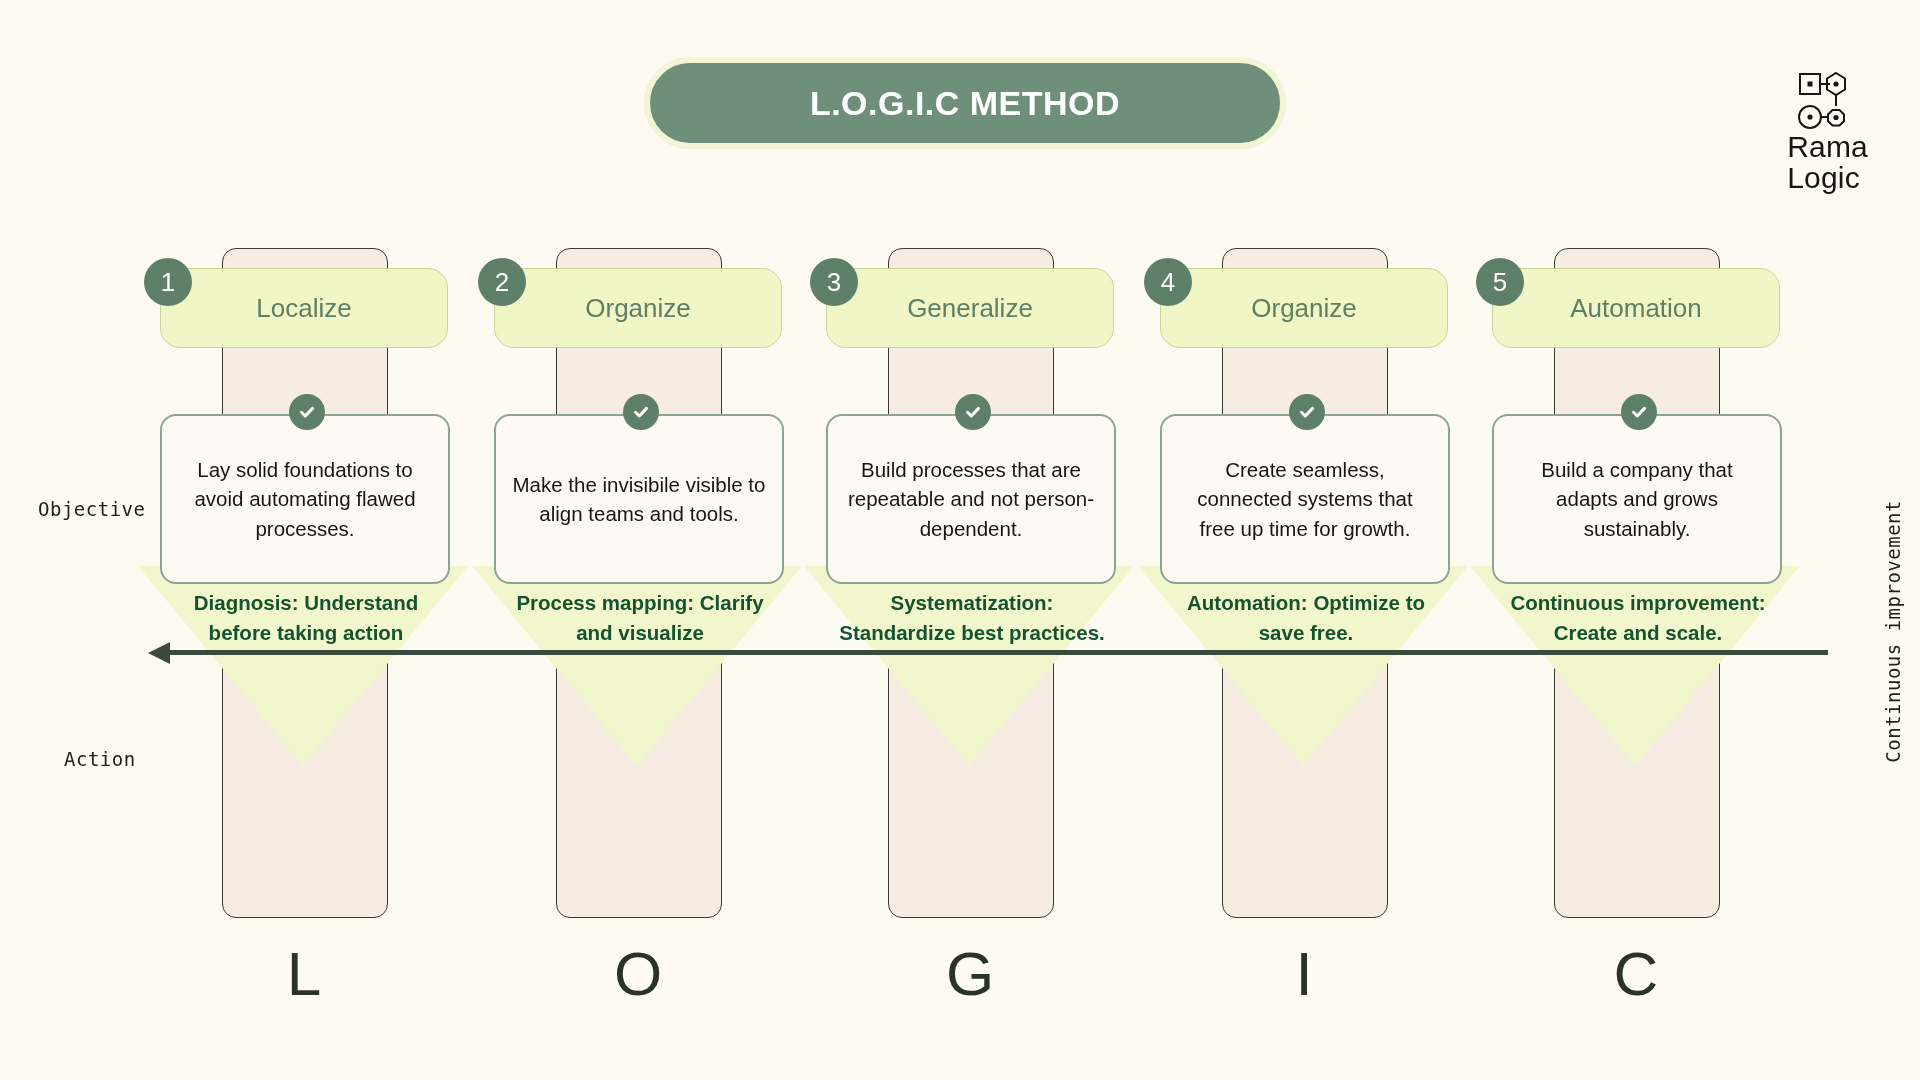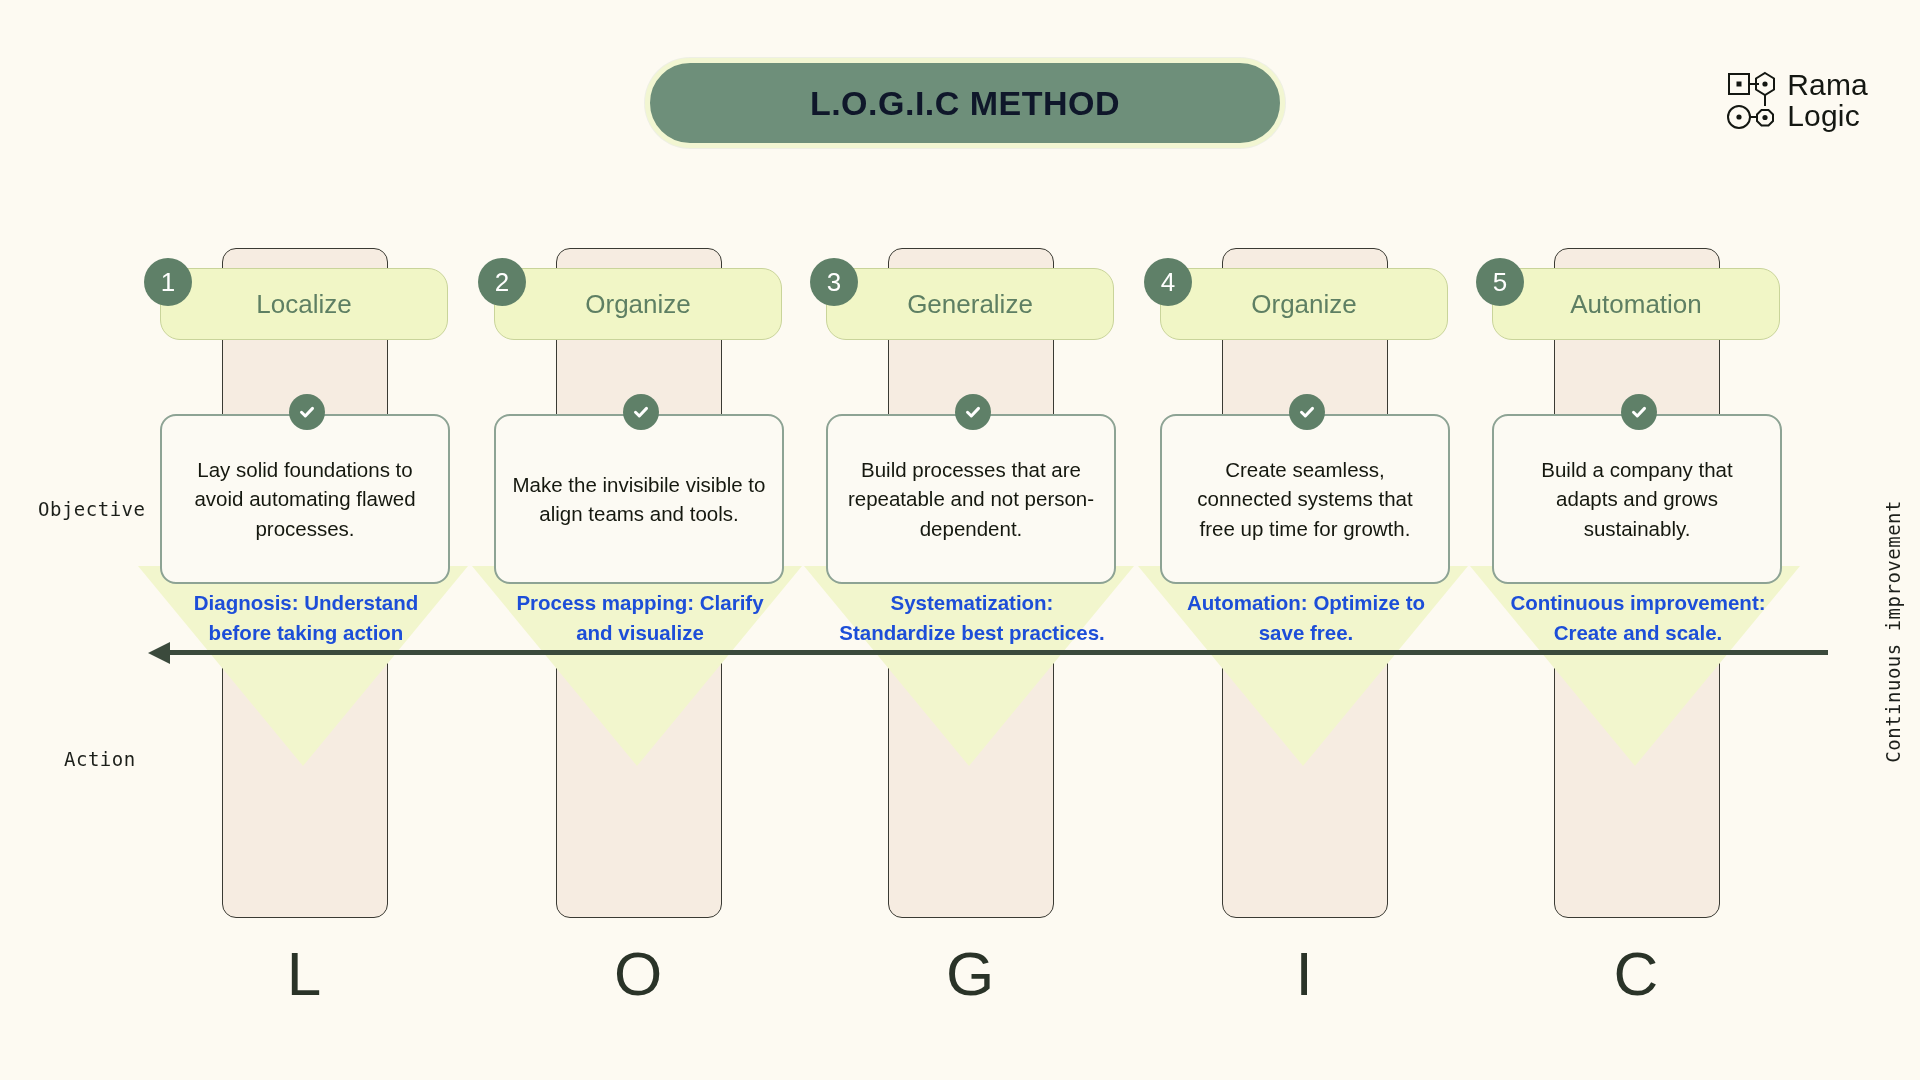--- a/index.html
+++ b/index.html
@@ -28,34 +28,35 @@
     height: 90px;
     border-radius: 45px;
     background: #6e8f7a;
     border: 5px solid #f2f6d2;
     display: flex;
     align-items: center;
     justify-content: center;
     box-shadow: 0 0 0 1px rgba(110,143,122,0.10);
   }
   .title-pill span {
-    color: #0f172a;
+    color: #ffffff;
     font-size: 34px;
     font-weight: bold;
     letter-spacing: 0.5px;
     text-align: center;
   }
 
   
   .logo {
     position: absolute;
     right: 52px;
     top: 70px;
     display: flex;
     align-items: center;
+    flex-direction: column;
   }
   .logo-mark { width: 60px; height: 62px; display: block; }
   .logo-text {
     display: flex;
     flex-direction: column;
     line-height: 1.02;
     color: #141712;
     font-size: 30px;
     letter-spacing: 0.2px;
   }
@@ -104,21 +105,21 @@
     border: 1.4px solid #3a3a33;
     border-radius: 14px;
   }
 
   
   .step-pill {
     position: absolute;
     left: 0px;
     top: 20px;
     width: 288px;
-    height: 72px;
+    height: 80px;
     background: #f1f6c6;
     border: 1.6px solid #c9d49a;
     border-radius: 20px;
     display: flex;
     align-items: center;
     justify-content: center;
     z-index: 4;
   }
   .step-pill span {
     color: #5e7f63;
@@ -189,21 +190,21 @@
     background: #f2f6cd;
     clip-path: polygon(0 0, 100% 0, 50% 100%);
     z-index: 2;
   }
   .act-text {
     position: absolute;
     left: 6px;
     top: 340px;
     width: 280px;
     text-align: center;
-    color: #1d4ed8;
+    color: #14532d;
     font-size: 20.5px;
     font-weight: bold;
     line-height: 1.45;
     z-index: 5;
   }
 
   
   .letter {
     position: absolute;
     left: 0px;

